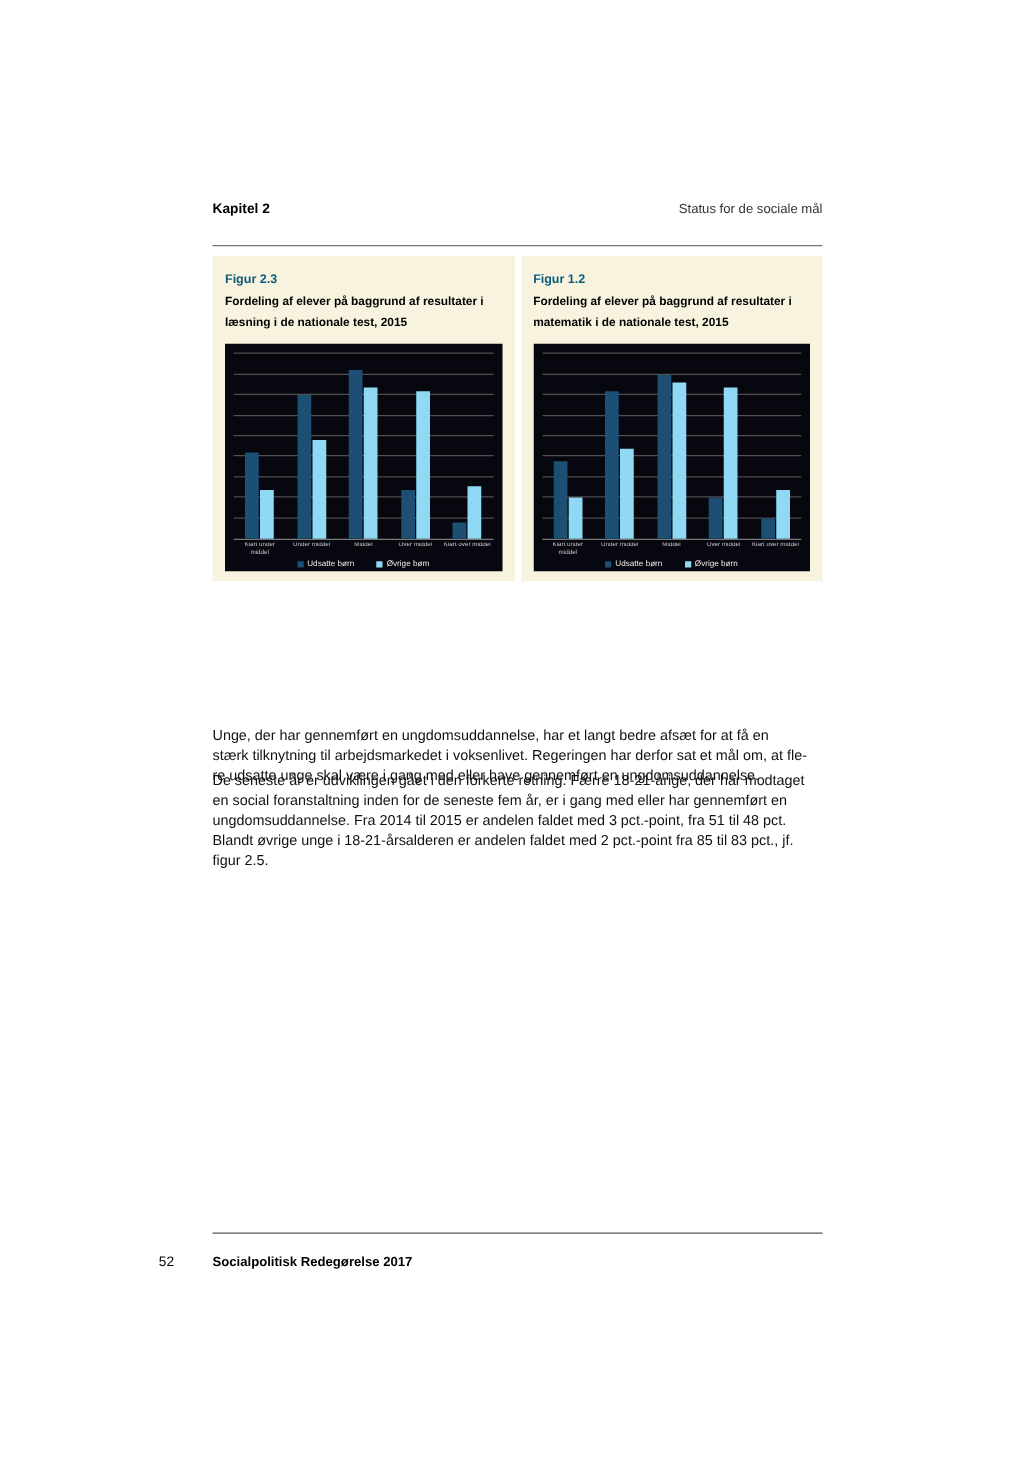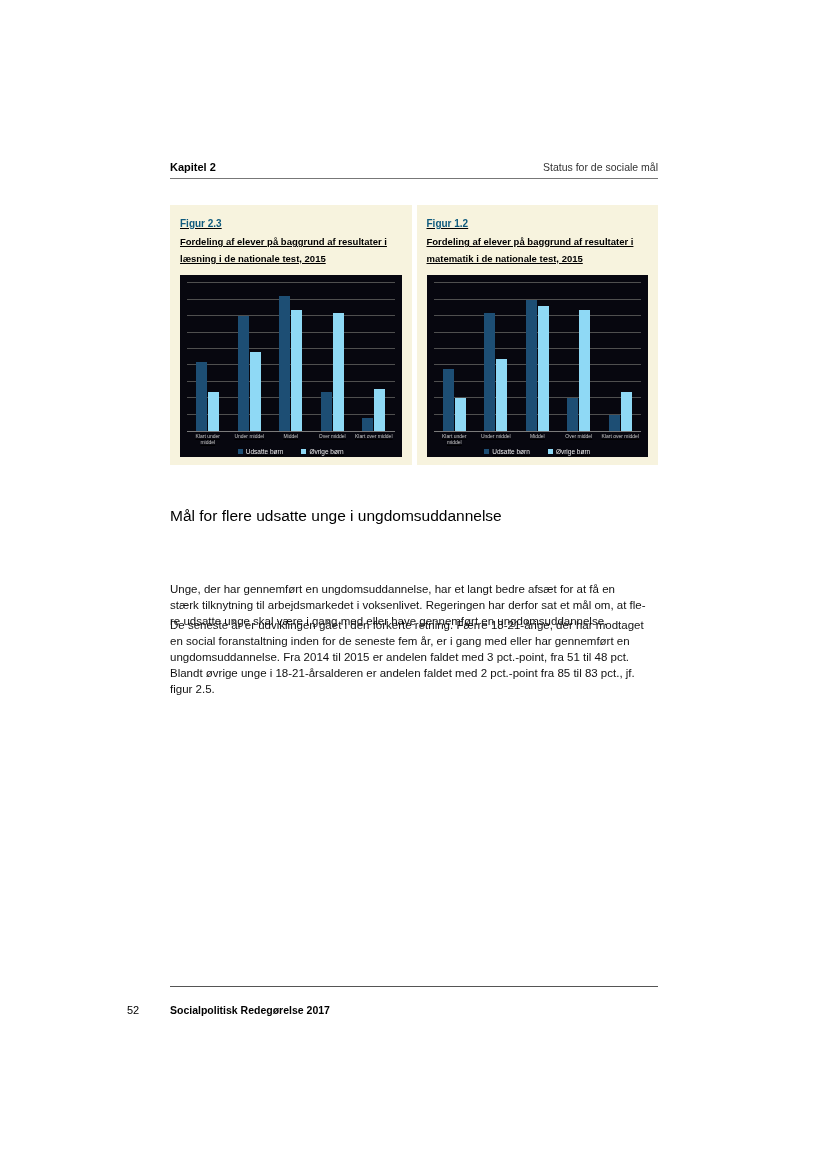--- a/index.html
+++ b/index.html
@@ -6,29 +6,29 @@
   body { font-family:"Liberation Sans", sans-serif; }
   .page {
     position:relative; width:827px; height:1169px; margin:0 auto;
     background:#ffffff; overflow:hidden;
   }
 
   
   .page-header {
     position:absolute; left:170px; top:161px; width:488px;
     display:flex; justify-content:space-between; align-items:flex-end;
-    border-bottom:1px solid #777; padding-bottom:5px;
+    border-bottom:1px solid #777; padding-bottom:23px;
   }
   .chapter { font-weight:bold; font-size:11px; color:#000; }
   .header-right { font-size:10.5px; color:#333; }
 
   
   .figure-panel {
     position:absolute; left:170px; top:205px; width:488px; height:260px;
-    display:flex; gap:5px;text-decoration:underline;
+    display:flex; gap:5px;
   }
   .fig { flex:1; background:#f7f3de; padding:13px 10px 0; box-sizing:border-box; margin:0; }
   .fig-number { color:#0e5a7d; font-weight:bold; font-size:10px; margin-bottom:5px; }
   .fig-title { font-weight:bold; font-size:9.5px; line-height:1.75; white-space:pre-line; color:#000; margin-bottom:8px; }
 
   .chart { background:#07070f; height:182px; overflow:hidden; }
   .plot {
     position:relative; height:148px; margin:8px 7px 0;
     display:flex; align-items:flex-end; justify-content:space-around;
     border-bottom:1px solid #7a7a7a;
@@ -191,21 +191,20 @@
             </span>
           </div>
       </div>
     </figure>
 
   </section>
 
   <section class="fig-notes">
   </section>
 
-  <h1 class="section-heading">Mål for flere udsatte unge i ungdomsuddannelse</h1>
 
   <p class="para para1">Unge, der har gennemført en ungdomsuddannelse, har et langt bedre afsæt for at få en
 stærk tilknytning til arbejdsmarkedet i voksenlivet. Regeringen har derfor sat et mål om, at fle-
 re udsatte unge skal være i gang med eller have gennemført en ungdomsuddannelse.</p>
   <p class="para para2">De seneste år er udviklingen gået i den forkerte retning. Færre 18-21-årige, der har modtaget
 en social foranstaltning inden for de seneste fem år, er i gang med eller har gennemført en
 ungdomsuddannelse. Fra 2014 til 2015 er andelen faldet med 3 pct.-point, fra 51 til 48 pct.
 Blandt øvrige unge i 18-21-årsalderen er andelen faldet med 2 pct.-point fra 85 til 83 pct., jf.
 figur 2.5.</p>
 

